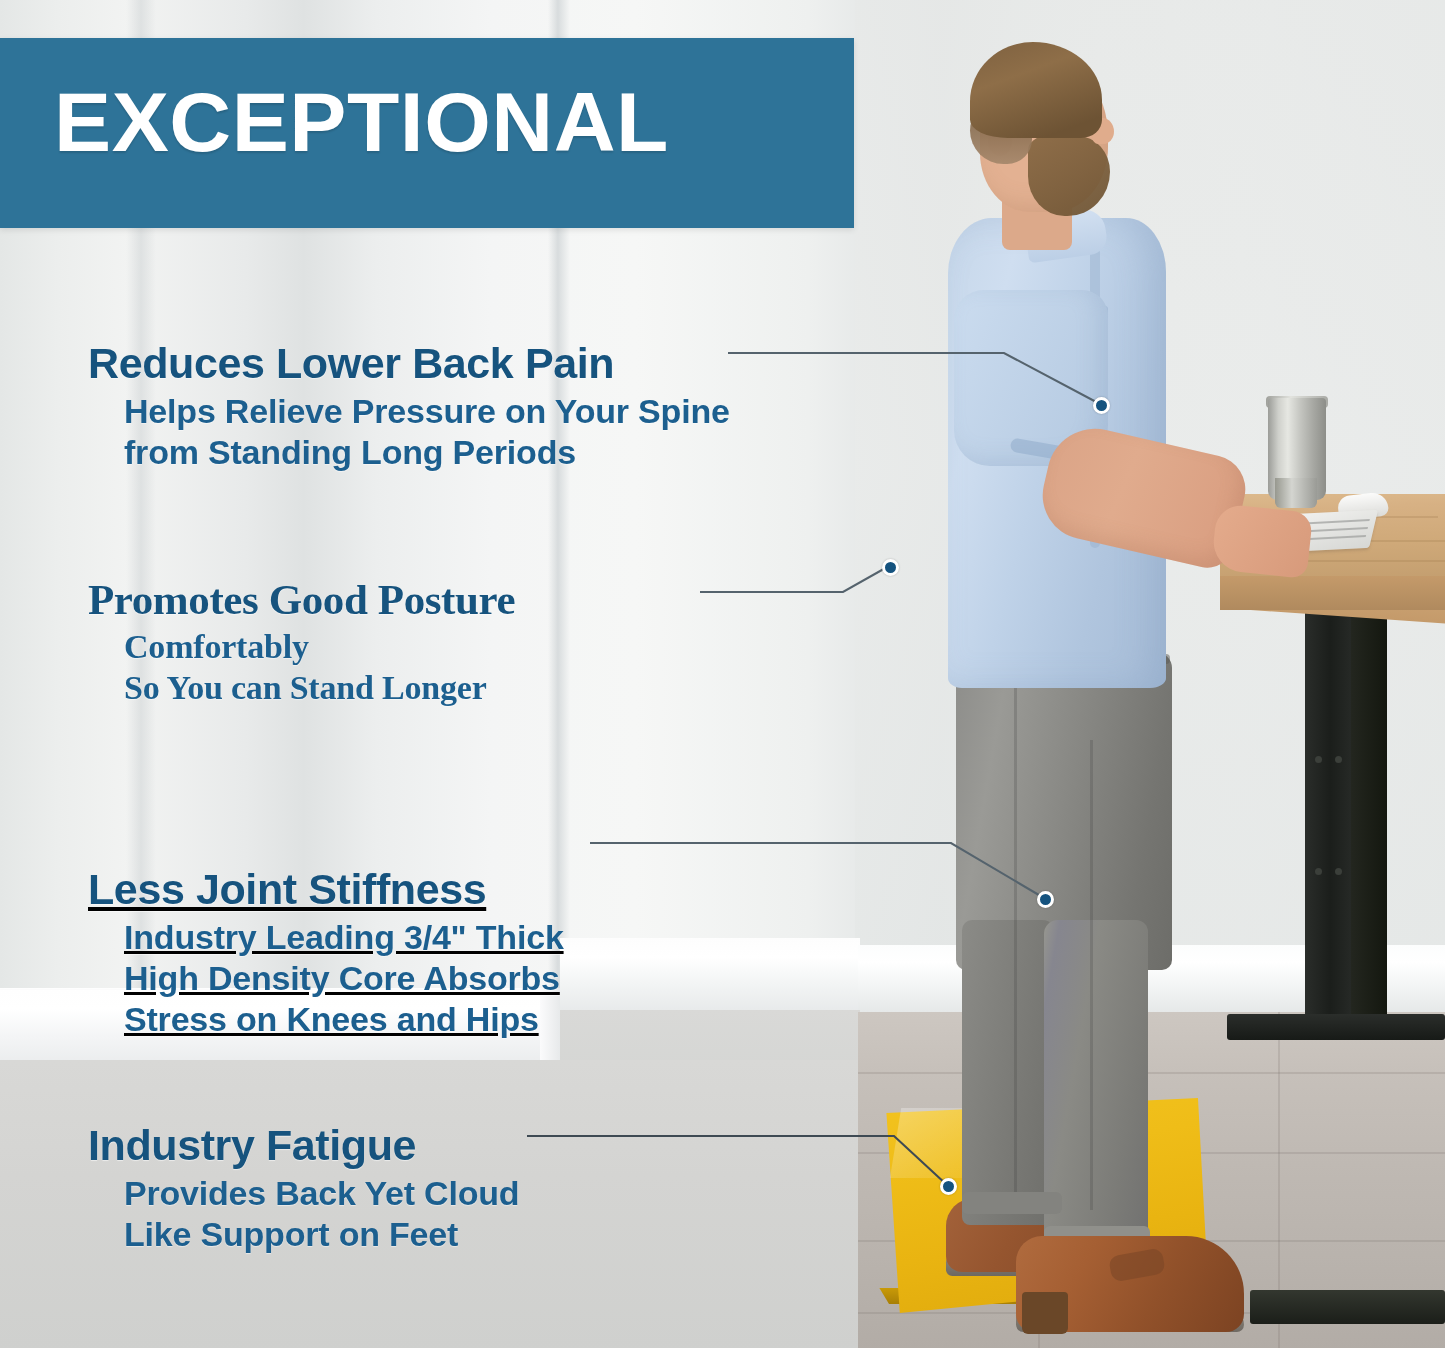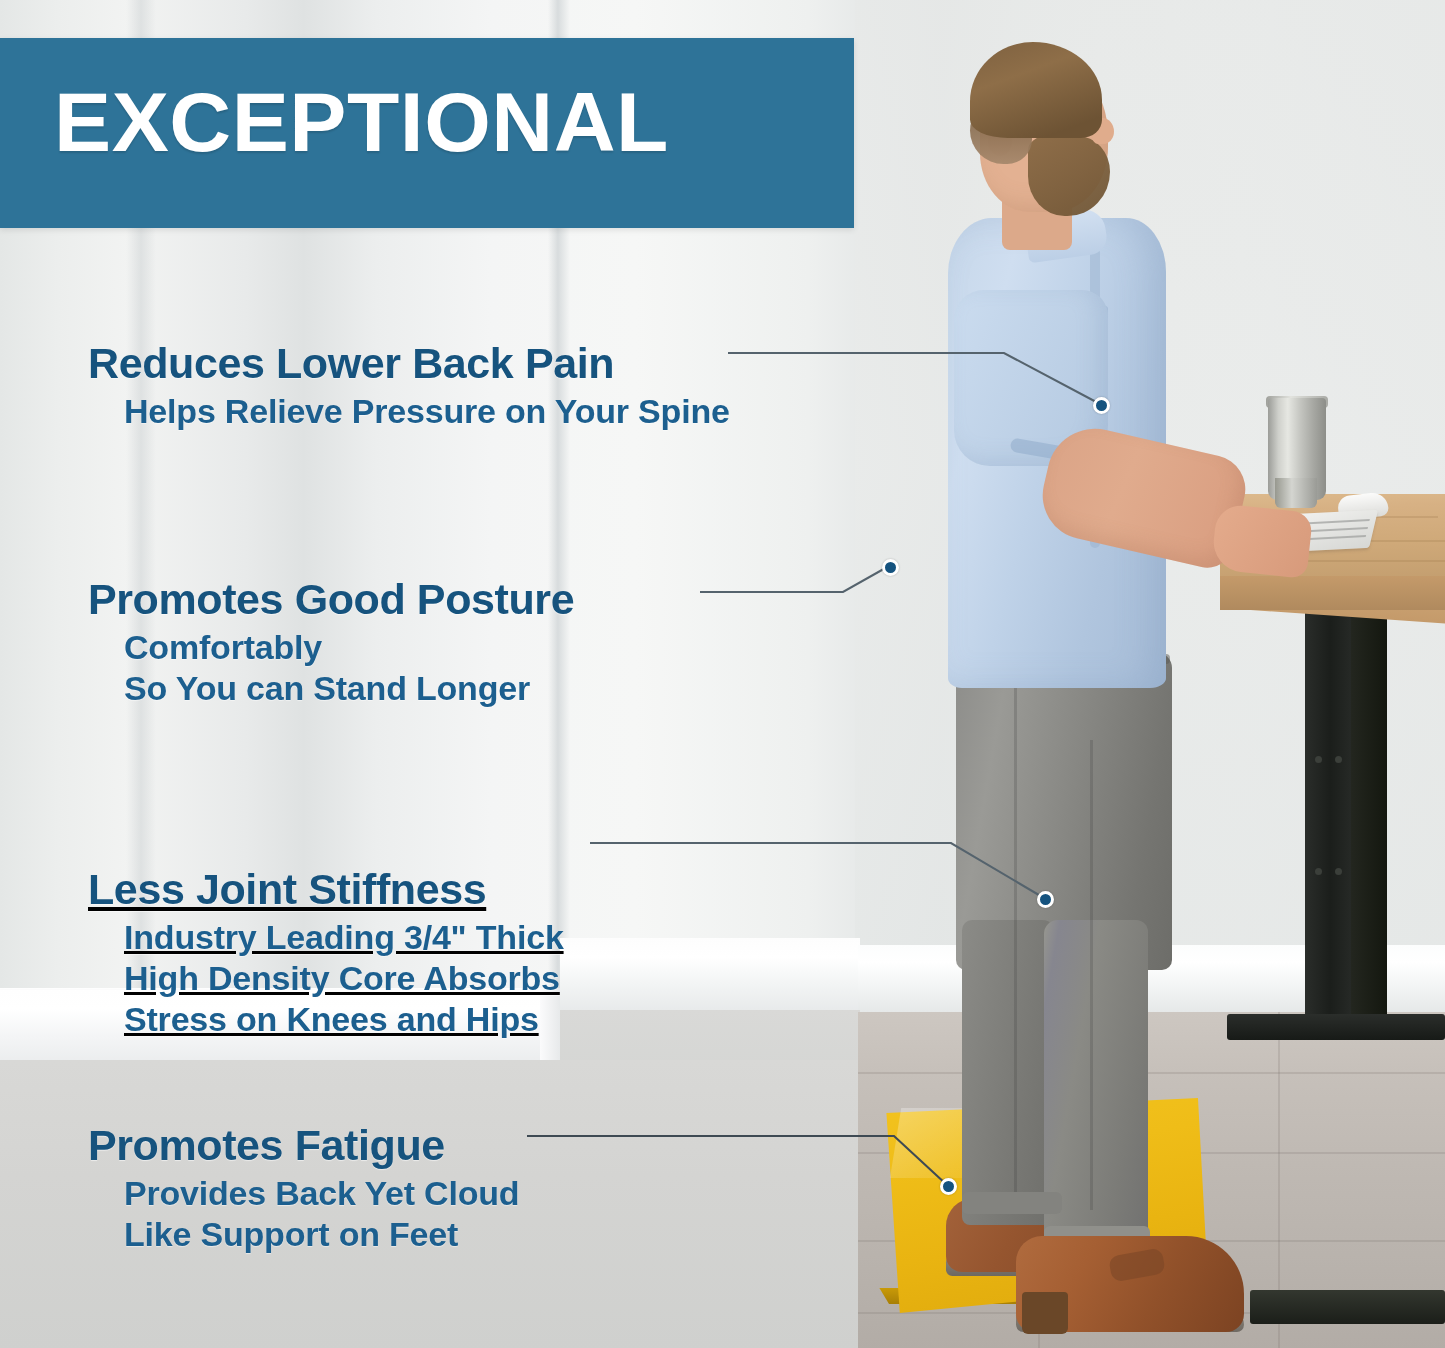--- a/index.html
+++ b/index.html
@@ -302,21 +302,21 @@
     text-shadow:0 1px 1px rgba(255,255,255,.55);
   }
   .b-line{
     font-size:34px;line-height:1.20;font-weight:600;color:#1c5f8f;
     letter-spacing:-.2px;white-space:nowrap;
     text-shadow:0 1px 1px rgba(255,255,255,.5);
     margin-left:36px;
   }
 
   .b1{top:326px;}
-  .b2{top:562px;}
+  .b2{top:562px;font-family:Liberation Serif, serif;}
   .b3{top:852px;text-decoration:underline;}
   .b4{top:1108px;}
 
   
   .leaders{position:absolute;inset:0;pointer-events:none;}
   .dot{
     position:absolute;width:17px;height:17px;border-radius:50%;
     background:#15537f;border:3px solid #ffffff;
     box-sizing:border-box;
     box-shadow:0 0 2px rgba(0,0,0,.25);
@@ -442,34 +442,35 @@
   </svg>
 
   <div class="dot" style="left:1093px;top:397px;"></div>
   <div class="dot" style="left:882px;top:559px;"></div>
   <div class="dot" style="left:1037px;top:891px;"></div>
   <div class="dot" style="left:940px;top:1178px;"></div>
 
   <div class="benefit b1">
     <div class="b-title">Reduces Lower Back Pain</div>
     <div class="b-line">Helps Relieve Pressure on Your Spine</div>
+    <div class="b-line">from Standing Long Periods</div>
   </div>
 
   <div class="benefit b2">
     <div class="b-title">Promotes Good Posture</div>
     <div class="b-line">Comfortably</div>
     <div class="b-line">So You can Stand Longer</div>
   </div>
 
   <div class="benefit b3">
     <div class="b-title">Less Joint Stiffness</div>
     <div class="b-line">Industry Leading 3/4" Thick</div>
     <div class="b-line">High Density Core Absorbs</div>
     <div class="b-line">Stress on Knees and Hips</div>
   </div>
 
   <div class="benefit b4">
-    <div class="b-title">Promotes Fatigue</div>
+    <div class="b-title">Industry Fatigue</div>
     <div class="b-line">Provides Back Yet Cloud</div>
     <div class="b-line">Like Support on Feet</div>
   </div>
 
 </div>
 
 </body></html>

